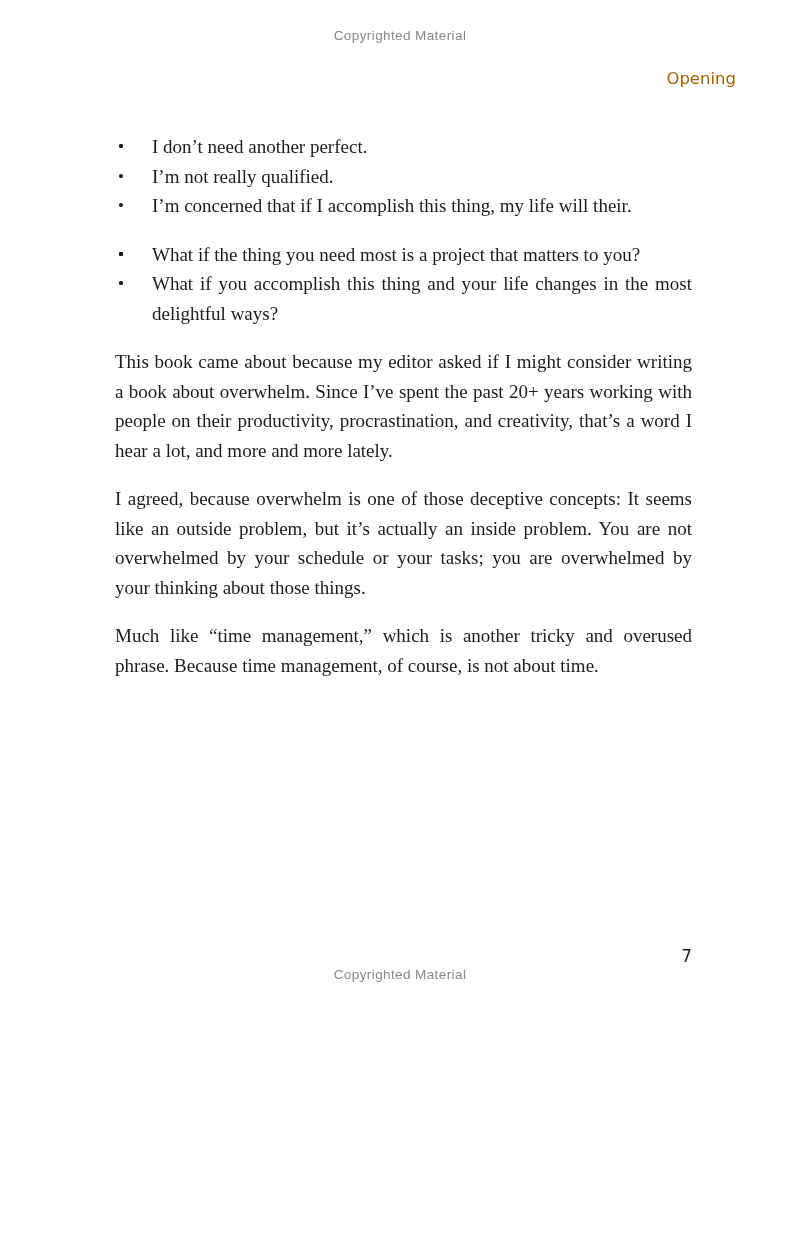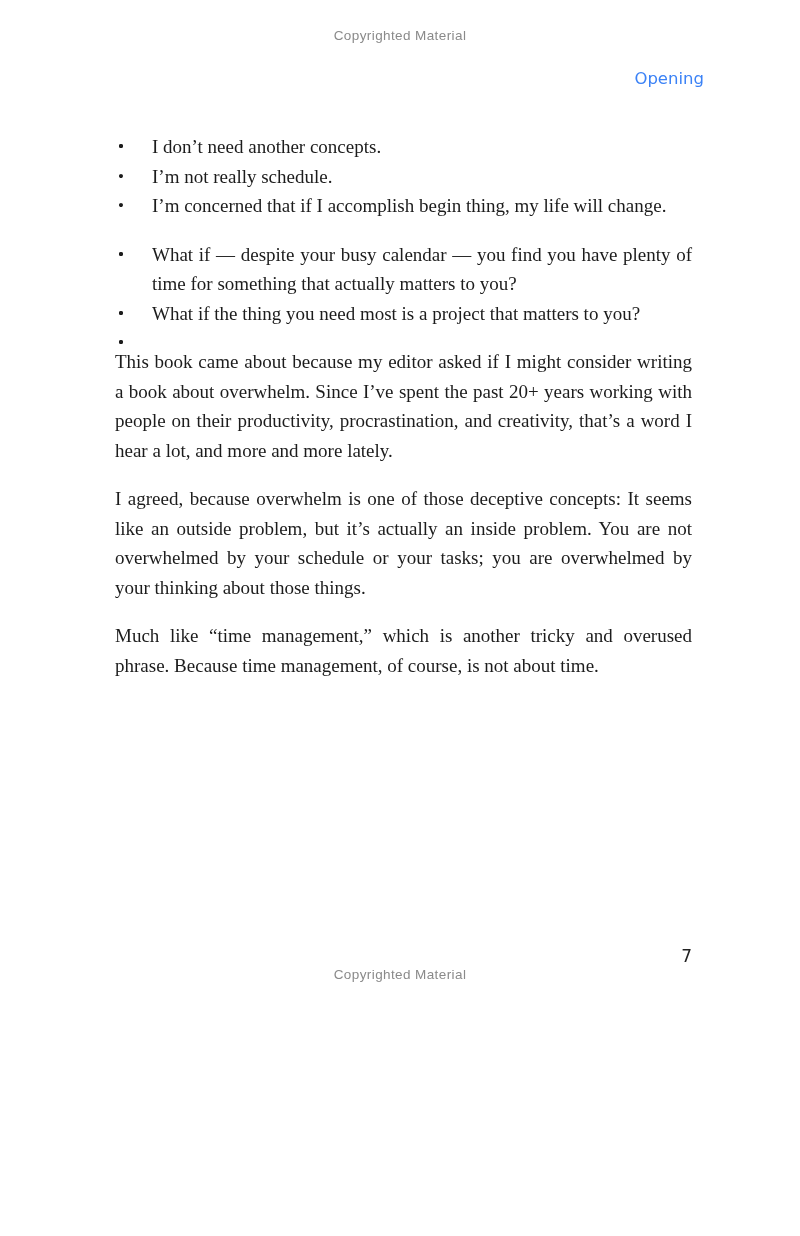--- a/index.html
+++ b/index.html
@@ -29,26 +29,26 @@
     padding-top: 28px;
   }
   .copyright-bottom {
     position: absolute;
     bottom: 26px;
     left: 0;
     width: 100%;
   }
   .running-head {
     margin-top: 26px;
-    padding-right: 96px;
+    padding-right: 64px;
     text-align: right;
     font-family: "DejaVu Sans", "Liberation Sans", sans-serif;
     font-size: 16.5px;
     font-weight: 500;
-    color: #3b82f6;
+    color: #a16207;
   }
   .body-text {
     margin-top: 44px;
     padding: 0 108px 0 115px;
     font-size: 19px;
     line-height: 29.5px;
   }
   .body-text p {
     margin: 19px 0 0 0;
     text-align: justify;
@@ -91,53 +91,53 @@
   <div class="running-head">Opening</div>
 
   <div class="body-text">
 
     <ul class="bullet-list first">
       <li>
         <span class="bullet">•</span>
       </li>
       <li>
         <span class="bullet">•</span>
-        <span>I don’t need another concepts.</span>
+        <span>I don’t need another perfect.</span>
       </li>
       <li>
         <span class="bullet">•</span>
-        <span>I’m not really schedule.</span>
+        <span>I’m not really qualified.</span>
       </li>
       <li>
         <span class="bullet">•</span>
-        <span>I’m concerned that if I accomplish begin thing, my life will change.</span>
+        <span>I’m concerned that if I accomplish this thing, my life will their.</span>
       </li>
     </ul>
 
 
     <ul class="bullet-list">
       <li>
         <span class="bullet">•</span>
       </li>
       <li>
         <span class="bullet">•</span>
-        <span>What if — despite your busy calendar — you find you have plenty of time for something that actually matters to you?</span>
       </li>
       <li>
         <span class="bullet">•</span>
       </li>
       <li>
         <span class="bullet">•</span>
         <span>What if the thing you need most is a project that matters to you?</span>
       </li>
       <li>
         <span class="bullet">•</span>
       </li>
       <li>
         <span class="bullet">•</span>
+        <span>What if you accomplish this thing and your life changes in the most delightful ways?</span>
       </li>
     </ul>
 
     <p>This book came about because my editor asked if I might consider writing a book about overwhelm. Since I’ve spent the past 20+ years working with people on their productivity, procrastination, and creativity, that’s a word I hear a lot, and more and more lately.</p>
     <p>I agreed, because overwhelm is one of those deceptive concepts: It seems like an outside problem, but it’s actually an inside problem. You are not overwhelmed by your schedule or your tasks; you are overwhelmed by your thinking about those things.</p>
     <p>Much like “time management,” which is another tricky and overused phrase. Because time management, of course, is not about time.</p>
 
   </div>
 
   <div class="page-number">7</div>

